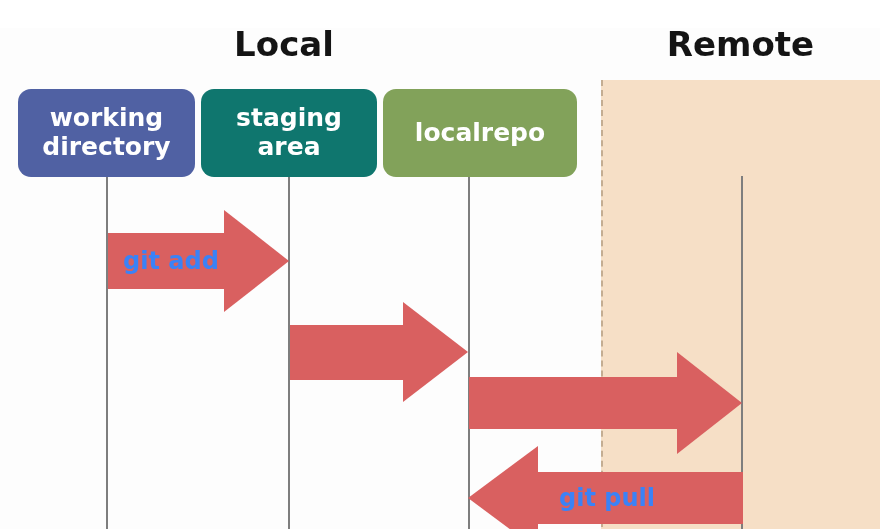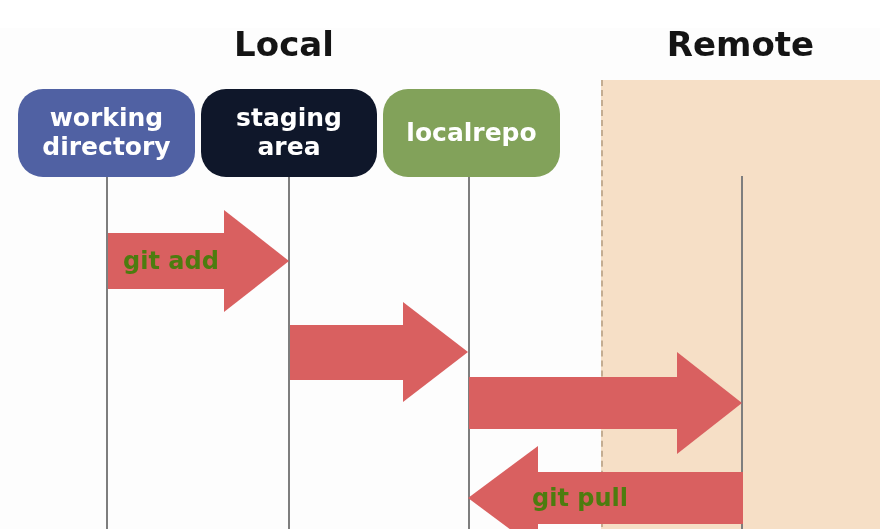--- a/index.html
+++ b/index.html
@@ -22,54 +22,54 @@
   .title-local{left:159px;width:250px;}
   .title-remote{left:601px;width:279px;}
   
   .lifeline{position:absolute;top:148px;width:2px;height:381px;background:#7e7e7e;z-index:1;}
   .line-wd{left:106px;}
   .line-sa{left:288px;}
   .line-lr{left:468px;}
   .line-rr{left:741px;}
   
   .node{
-    position:absolute;top:61px;height:88px;border-radius:25px;z-index:2;
+    position:absolute;top:61px;height:88px;border-radius:13px;z-index:2;
     display:flex;align-items:center;justify-content:center;text-align:center;
     color:#ffffff;font-size:25px;font-weight:bold;line-height:1.15;
     padding:0 14px;box-sizing:border-box;
   }
   .node-wd{left:18px;width:177px;background:#5061a3;}
-  .node-sa{left:201px;width:176px;background:#0f172a;}
-  .node-lr{left:383px;width:177px;background:#82a25a;}
+  .node-sa{left:201px;width:176px;background:#0f766e;}
+  .node-lr{left:383px;width:194px;background:#82a25a;}
   .node-rr{left:654px;width:176px;background:#dd8140;}
   
   .arrow-body{position:absolute;background:#d96060;z-index:3;}
   .arrow-head{position:absolute;width:0;height:0;z-index:3;}
   .head-right{border-top:51px solid transparent;border-bottom:51px solid transparent;border-left:65px solid #d96060;}
   .head-left{border-top:52px solid transparent;border-bottom:52px solid transparent;border-right:70px solid #d96060;}
   .arrow-label{
-    position:absolute;z-index:4;color:#4d7c0f;font-size:24px;font-weight:bold;
+    position:absolute;z-index:4;color:#3b82f6;font-size:24px;font-weight:bold;
     text-align:center;white-space:nowrap;
   }
   
   .body-add{left:108px;top:205px;width:116px;height:56px;}
   .head-add{left:224px;top:182px;}
   .label-add{left:108px;top:205px;width:126px;line-height:56px;}
   
   .body-commit{left:290px;top:297px;width:113px;height:55px;}
   .head-commit{left:403px;top:274px;border-top-width:50px;border-bottom-width:50px;}
   .label-commit{left:290px;top:297px;width:152px;line-height:55px;}
   
   .body-push{left:469px;top:349px;width:208px;height:52px;}
   .head-push{left:677px;top:324px;}
   .label-push{left:520px;top:349px;width:160px;line-height:52px;}
   
   .body-pull{left:538px;top:444px;width:205px;height:52px;}
   .head-pull{left:468px;top:418px;}
-  .label-pull{left:500px;top:444px;width:160px;line-height:52px;}
+  .label-pull{left:527px;top:444px;width:160px;line-height:52px;}
   
   .black-block{position:absolute;left:153px;top:511px;width:28px;height:18px;background:#000;z-index:6;}
 </style>
 </head>
 <body>
 
 <div id="canvas">
 
   <div class="remote-region"></div>
 

